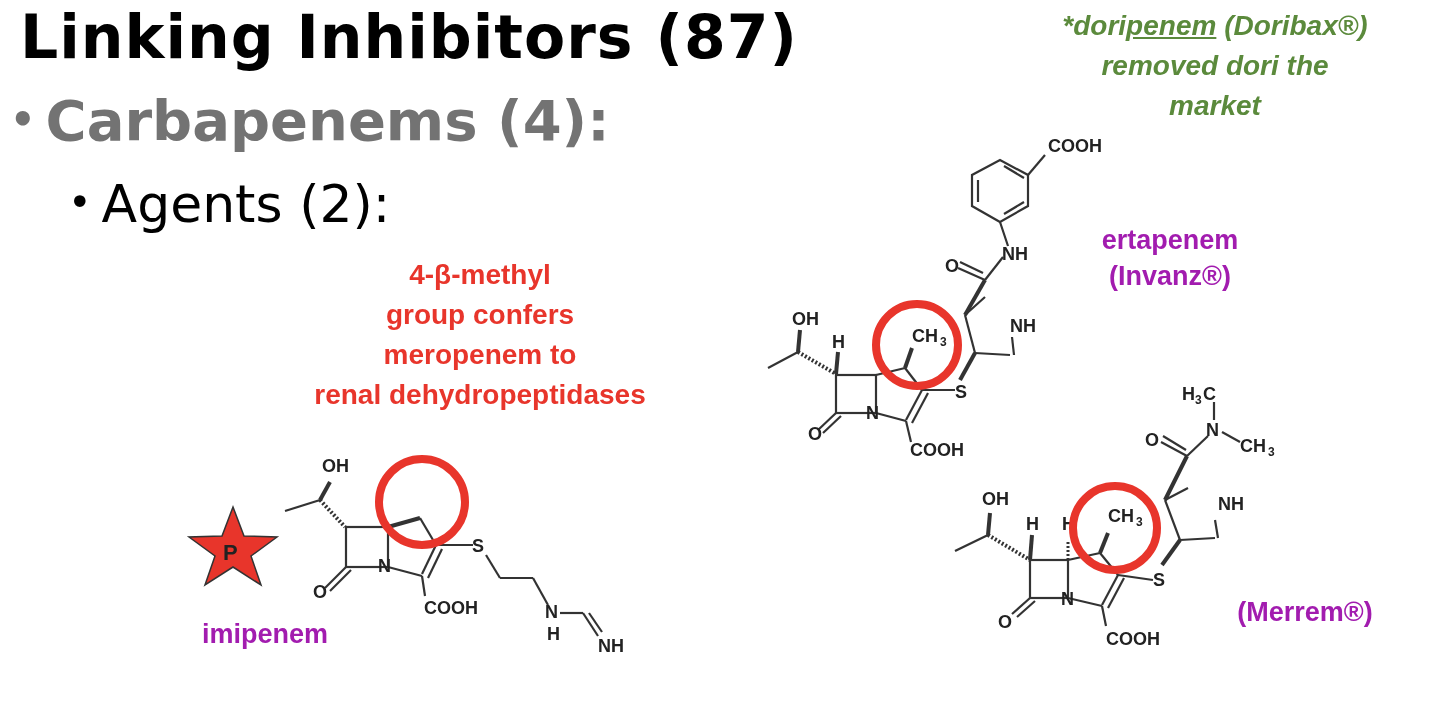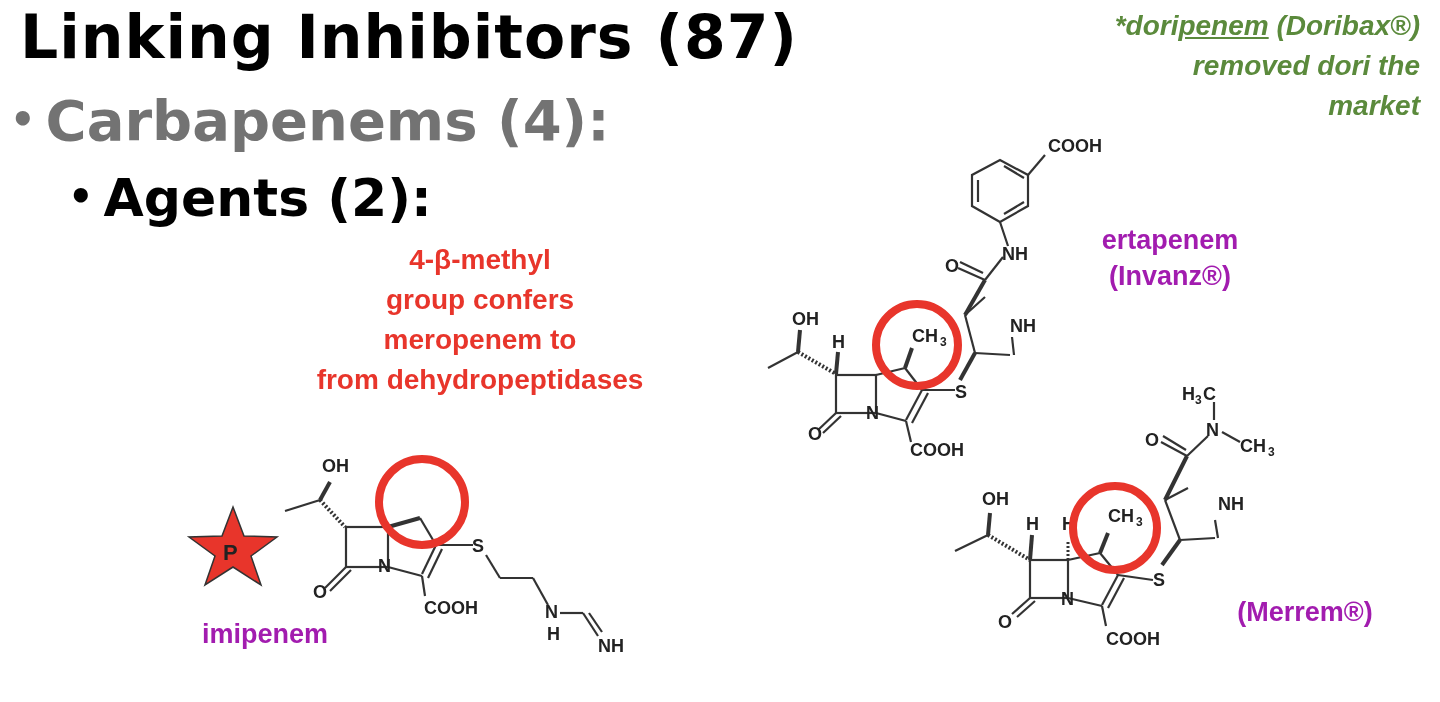--- a/index.html
+++ b/index.html
@@ -1,45 +1,45 @@
 <!DOCTYPE html>
 <html><head>
 <meta charset="utf-8">
 <style>
   html,body{margin:0;padding:0;background:#fff;}
   body{width:1440px;height:702px;position:relative;overflow:hidden;font-family:"DejaVu Sans",sans-serif;}
   .abs{position:absolute;}
   .title{left:20px;top:2px;font-size:60px;font-weight:bold;color:#000;letter-spacing:1px;white-space:nowrap;}
   .b1{left:10px;top:88px;font-size:56px;font-weight:bold;color:#737373;white-space:nowrap;}
-  .b2{left:68px;top:168px;font-size:52px;font-weight:bold;color:#000;white-space:nowrap;}
+  .b2{left:68px;top:174px;font-size:52px;font-weight:normal;color:#000;white-space:nowrap;}
   .bullet{font-size:40px;vertical-align:middle;margin-right:10px;position:relative;top:-6px;}
-  .note{left:1010px;top:6px;width:410px;text-align:right;color:#5b8a3c;font-family:"Liberation Sans",sans-serif;font-style:italic;font-weight:bold;font-size:28px;line-height:40px;}
+  .note{left:1010px;top:6px;width:410px;text-align:center;color:#5b8a3c;font-family:"Liberation Sans",sans-serif;font-style:italic;font-weight:bold;font-size:28px;line-height:40px;}
   .note u{text-decoration:underline;}
-  .red-note{left:270px;top:240px;width:420px;text-align:center;color:#e8352b;font-family:"Liberation Sans",sans-serif;font-weight:bold;font-size:28px;line-height:40px;}
+  .red-note{left:270px;top:255px;width:420px;text-align:center;color:#e8352b;font-family:"Liberation Sans",sans-serif;font-weight:bold;font-size:28px;line-height:40px;}
   .label{font-family:"Liberation Sans",sans-serif;font-weight:bold;font-size:27px;line-height:36px;color:#a21caf;text-align:center;white-space:nowrap;}
   svg text{font-family:"Liberation Sans",sans-serif;font-weight:bold;fill:#222;}
 </style>
 </head>
 <body>
 
 <div class="abs title">Linking Inhibitors (87)</div>
 <div class="abs b1"><span class="bullet">•</span><span>Carbapenems (4):</span></div>
 <div class="abs b2"><span class="bullet">•</span><span>Agents (2):</span></div>
 
 <div class="abs note">
   <div><span>*dori</span><u>penem</u><span> (Doribax®)</span></div>
   <div>removed dori the</div>
   <div>market</div>
 </div>
 
 <div class="abs red-note">
   <div>4-β-methyl</div>
   <div>group confers</div>
   <div>meropenem to</div>
-  <div>from dehydropeptidases</div>
+  <div>renal dehydropeptidases</div>
 </div>
 
 <div class="abs label" style="left:110px;top:616px;width:310px;">
   <div>imipenem</div>
 </div>
 <div class="abs label" style="left:1070px;top:222px;width:200px;">
   <div>ertapenem</div>
   <div>(Invanz®)</div>
 </div>
 <div class="abs label" style="left:1205px;top:594px;width:200px;">

